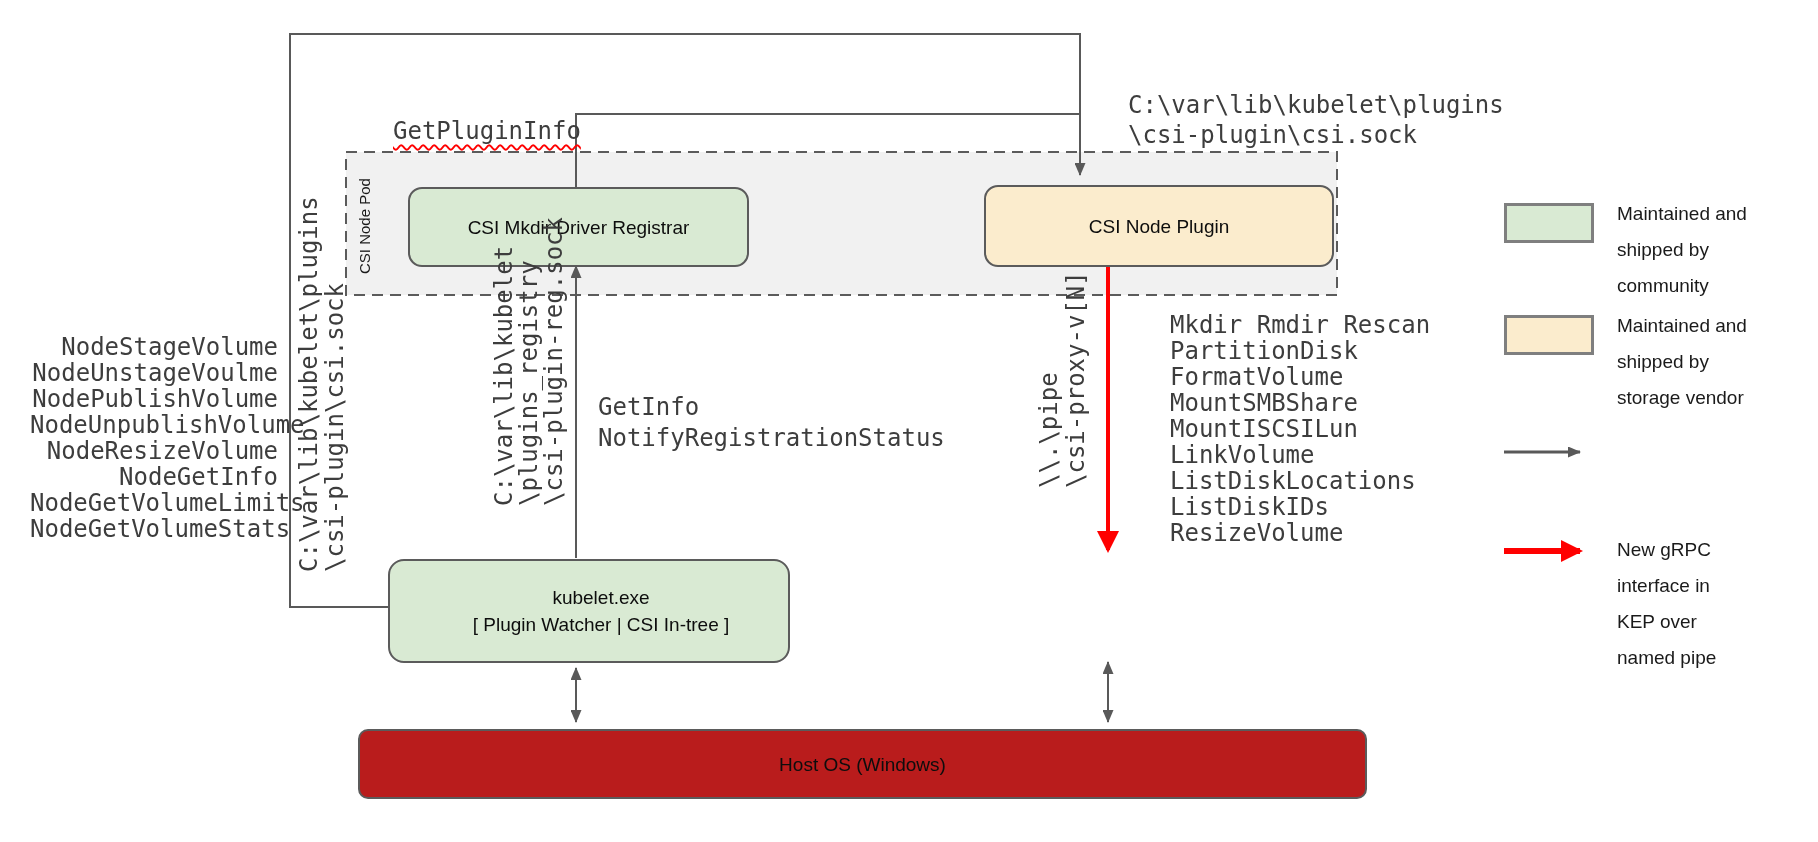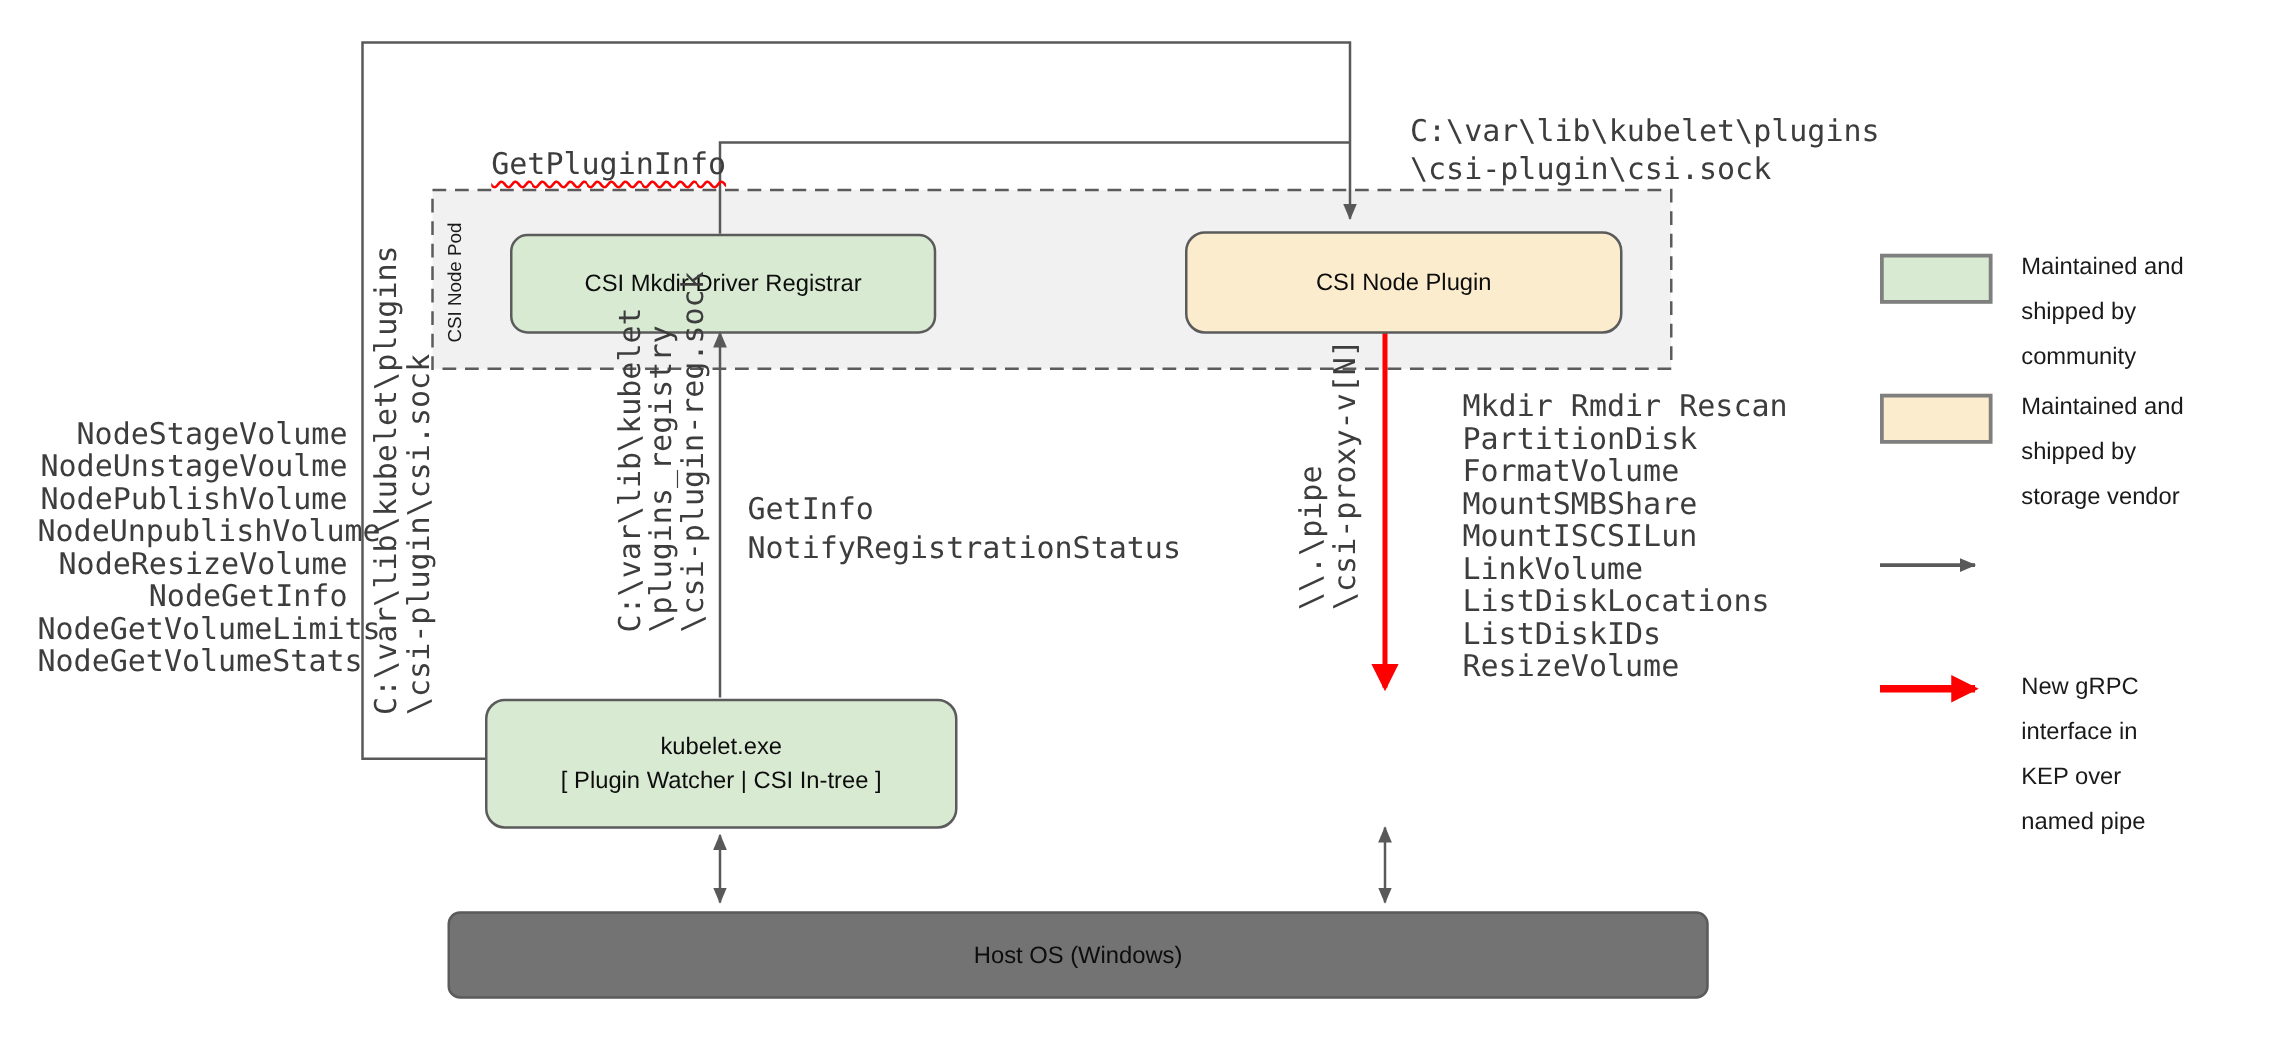--- a/index.html
+++ b/index.html
@@ -18,21 +18,21 @@
   }
   .node-box{
     position:absolute;z-index:2;
     display:flex;align-items:center;justify-content:center;
     text-align:center;
     border:2px solid #5b5b5b;border-radius:14px;
     font-size:19px;color:#0d0d0d;line-height:27px;
   }
   .green{background:#d9ead3;}
   .cream{background:#fbeccd;}
-  .blue{background:#737373;border-radius:10px;}
+  .blue{background:#b91c1c;border-radius:10px;}
   .vtext{
     position:absolute;z-index:2;
     writing-mode:vertical-rl;transform:rotate(180deg);
     white-space:pre;
   }
   .pod-label{
     font-size:15px;color:#1a1a1a;text-align:center;
     font-family:"Liberation Sans",sans-serif;
   }
   .squiggle{
@@ -84,25 +84,25 @@
     <path d="M1504,452 L1580,452" fill="none" stroke="#595959" stroke-width="3" marker-end="url(#ah-gray)"></path>
     <path d="M1504,551 L1580,551" fill="none" stroke="#ff0000" stroke-width="6" marker-end="url(#ah-red)"></path>
   </svg>
 
   <div class="vtext pod-label" style="left:356px;top:163px;height:126px;">CSI Node Pod</div>
 
   <div class="node-box green" style="left:408px;top:187px;width:337px;height:76px;">
     <span>CSI Mkdir Driver Registrar</span>
   </div>
 
-  <div class="node-box cream" style="left:948px;top:185px;width:346px;height:78px;border-radius:16px;">
+  <div class="node-box cream" style="left:984px;top:185px;width:346px;height:78px;">
     <span>CSI Node Plugin</span>
   </div>
 
-  <div class="node-box green" style="left:388px;top:559px;width:374px;height:100px;border-radius:16px;">
+  <div class="node-box green" style="left:388px;top:559px;width:374px;height:100px;border-radius:16px;padding-left:24px;">
     <span style="white-space:pre;">kubelet.exe
 [ Plugin Watcher | CSI In-tree ]</span>
   </div>
 
 
   <div class="node-box blue" style="left:358px;top:729px;width:1005px;height:66px;">
     <span>Host OS (Windows)</span>
   </div>
 
   <div class="abs mono squiggle" style="left:393px;top:117px;">GetPluginInfo</div>

